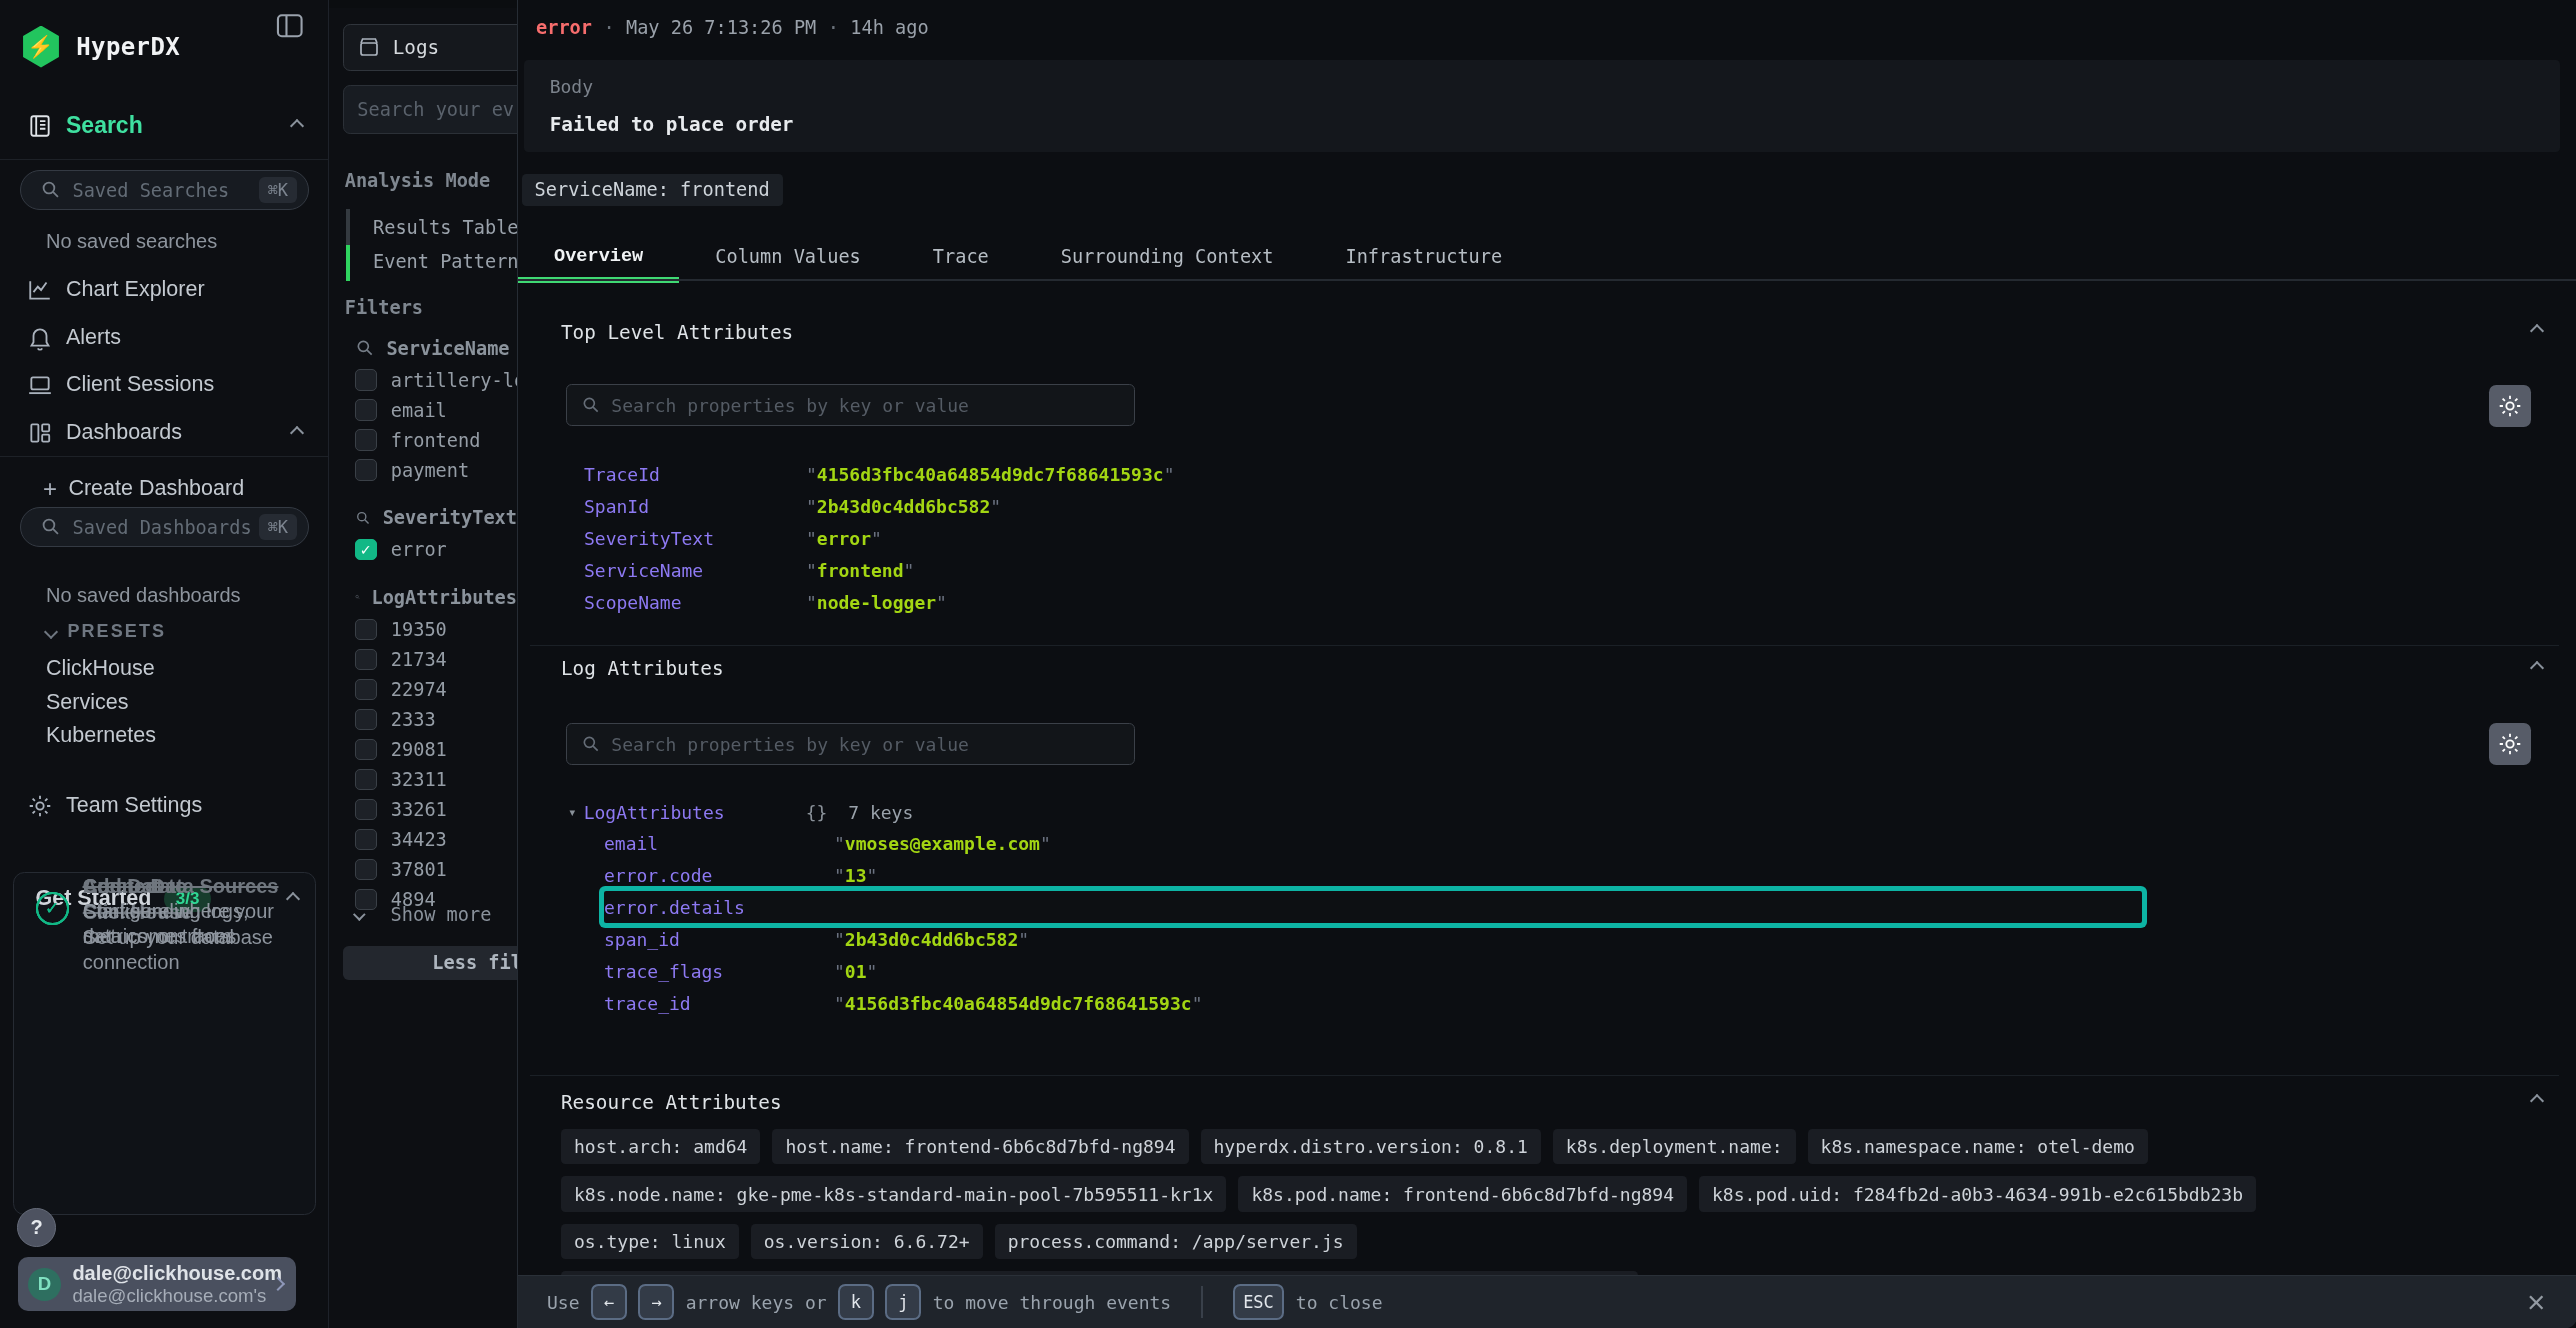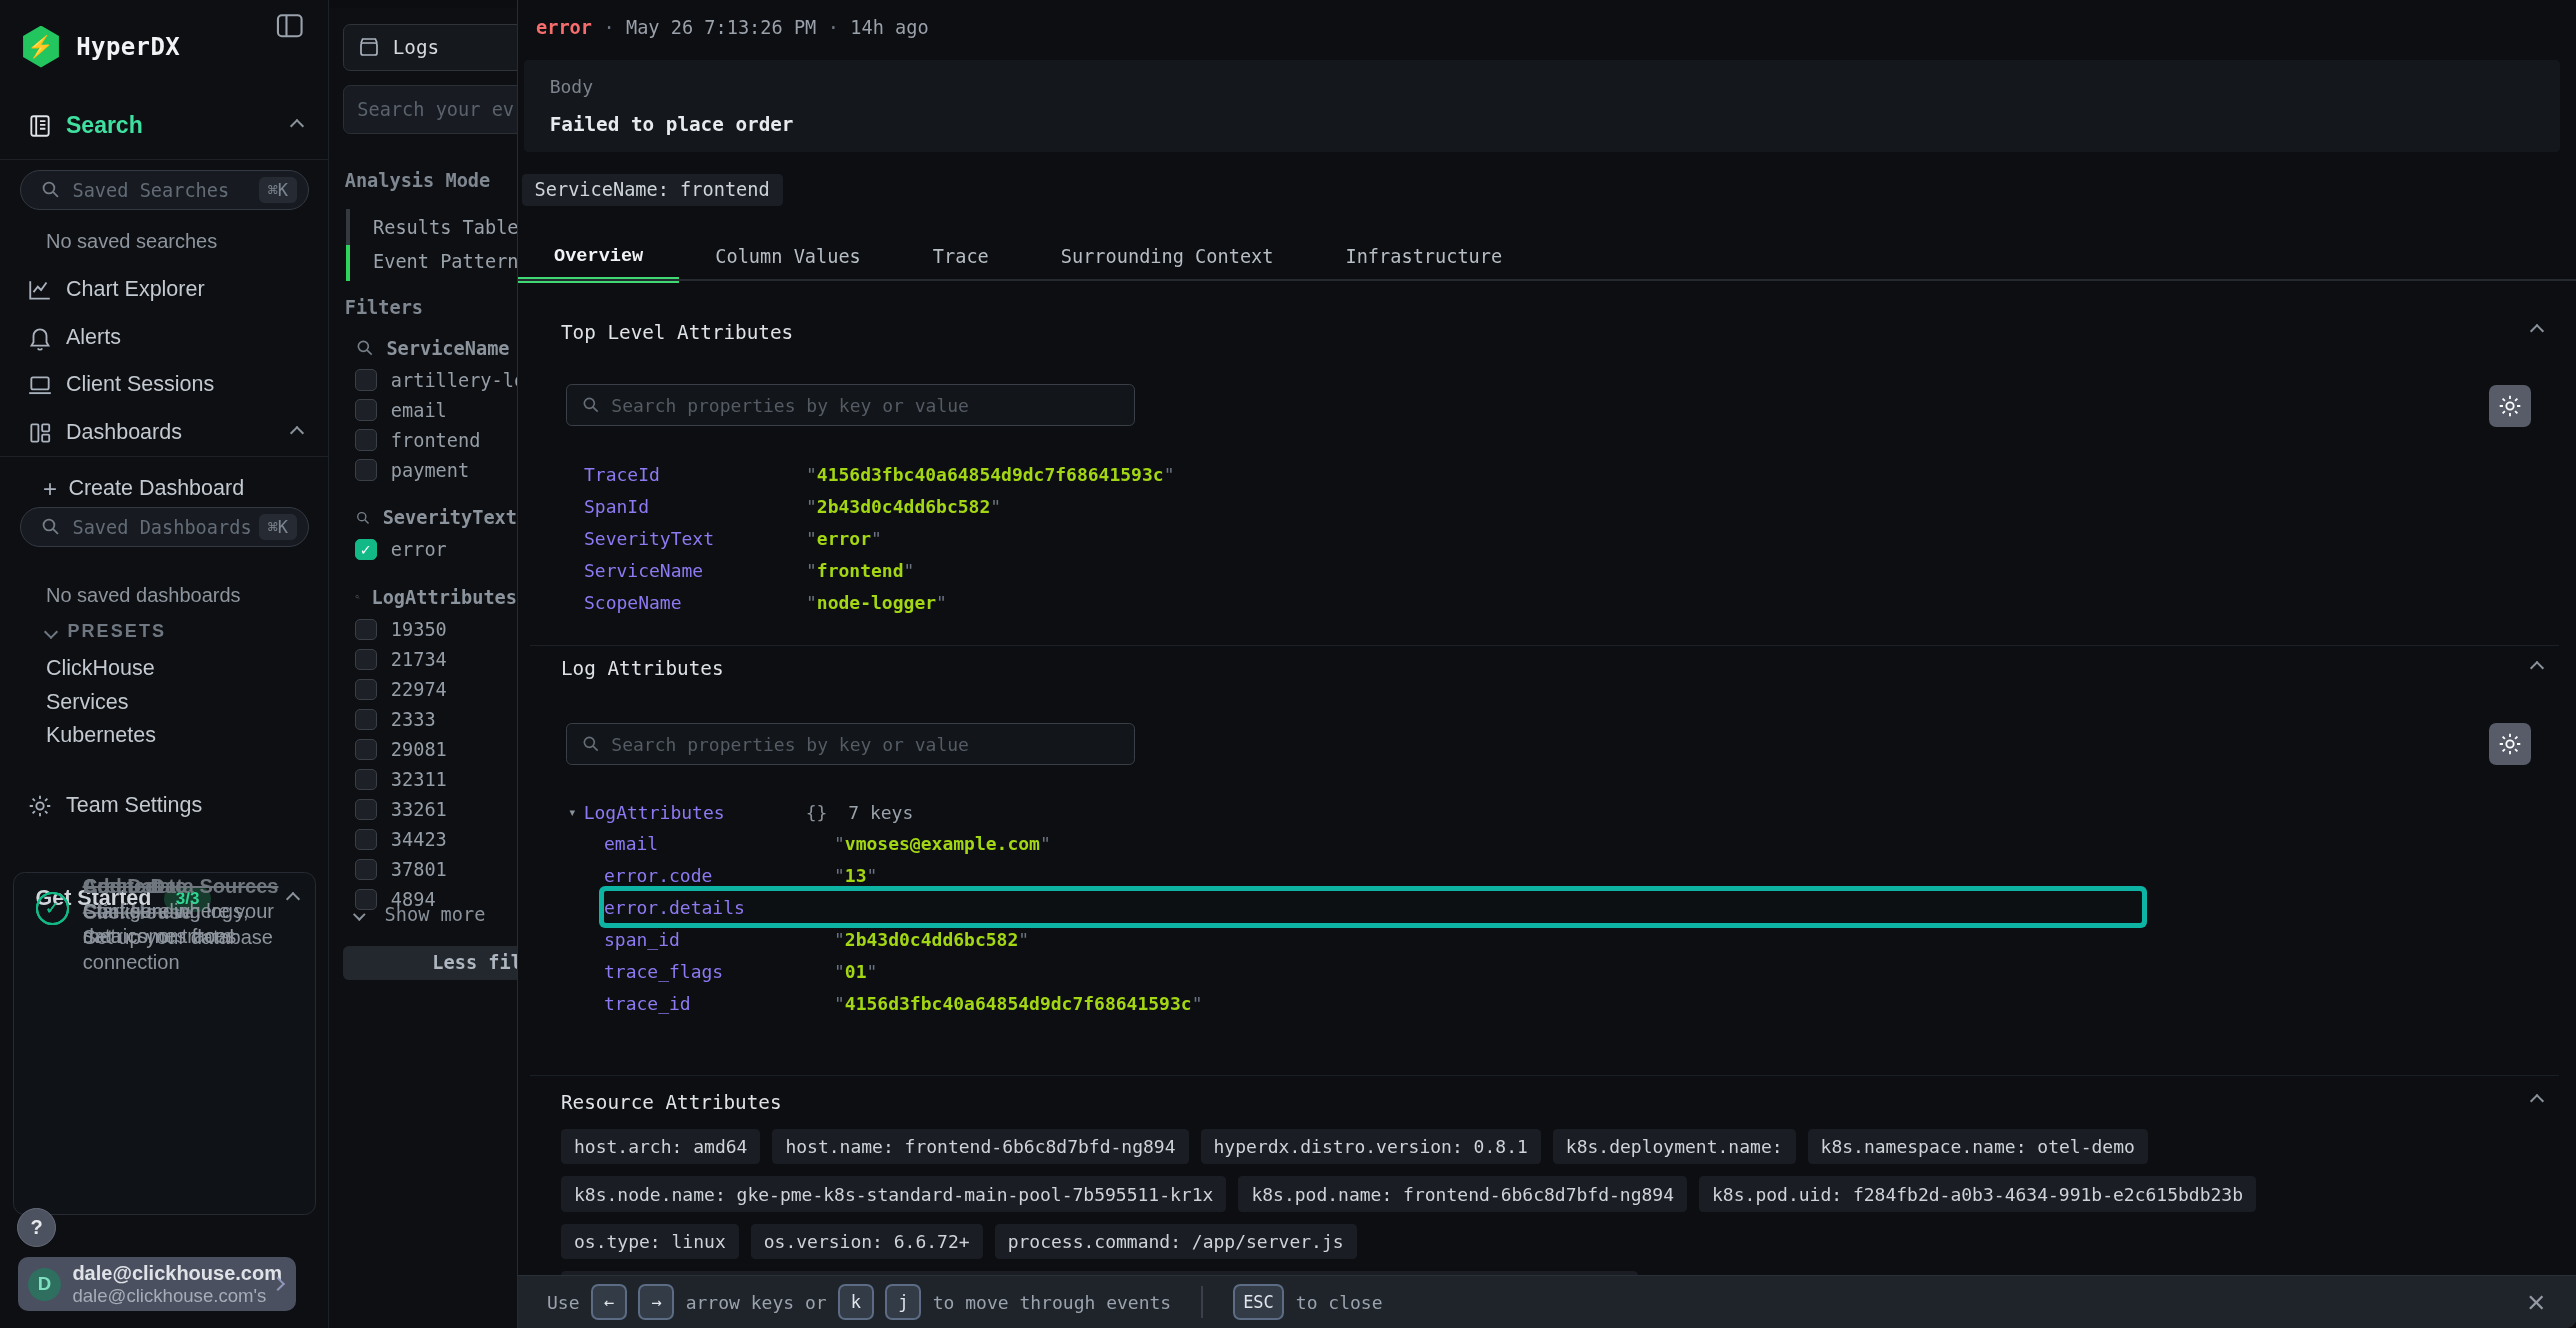--- a/index.html
+++ b/index.html
@@ -74,21 +74,21 @@
   .mode-opt{position:absolute;left:44px;font-family:var(--mono);font-size:18.6px;color:#9aa2ab;white-space:nowrap;}
   .filters-label{position:absolute;left:15.7px;top:289px;font-family:var(--mono);font-weight:bold;font-size:18.6px;color:#7f8790;}
   .fgroups{position:absolute;left:0;top:323px;width:188px;}
   .fgroup{margin-bottom:15.7px;}
   .fgroup-head{display:flex;align-items:center;margin-left:26px;height:34px;color:#757d87;}
   .fgroup-name{margin-left:11.4px;font-family:var(--mono);font-weight:bold;font-size:18.6px;color:#8b939c;white-space:nowrap;}
   .fitem{display:flex;align-items:center;margin-left:26px;height:30px;}
   .fcheck{width:21.5px;height:21.5px;border-radius:5px;background:#1d2127;border:1.4px solid #3a4047;flex:none;display:flex;align-items:center;justify-content:center;font-size:14.3px;color:transparent;}
   .fitem[data-state="checked"] .fcheck{background:var(--check);border-color:var(--check);color:#fff;}
   .fitem-label{margin-left:14.3px;font-family:var(--mono);font-size:18.6px;color:#959da6;white-space:nowrap;}
-  .show-more{position:absolute;left:26px;top:896px;display:flex;align-items:center;gap:21px;color:#8a929c;font-family:var(--mono);font-size:18.6px;white-space:nowrap;}
+  .show-more{position:absolute;left:26px;top:896px;display:flex;align-items:center;gap:27px;color:#8a929c;font-family:var(--mono);font-size:18.6px;white-space:nowrap;}
   .less-filters{position:absolute;left:14.3px;top:938px;width:215px;height:34px;background:#23272e;border-radius:5.7px;font-family:var(--mono);font-weight:bold;font-size:18.6px;color:#aeb6bf;line-height:34px;padding-left:89px;white-space:nowrap;}
 
   
   .detail{position:absolute;left:517px;top:0;width:2059px;height:1328px;background:var(--detail-bg);border-left:1.4px solid #262c34;font-family:var(--mono);}
   .evt-header{position:absolute;left:18px;top:17px;display:flex;align-items:center;gap:11.4px;font-size:18.6px;}
   .sev{color:var(--red);font-weight:bold;}
   .dot-sep{color:#6c737c;}
   .ts,.ago{color:#9aa1aa;}
   .body-card{position:absolute;left:5.7px;top:60px;width:2036px;height:92px;background:#14171c;border-radius:4.3px;}
   .body-label{position:absolute;left:26px;top:15.7px;font-size:18px;color:#7b828b;}

